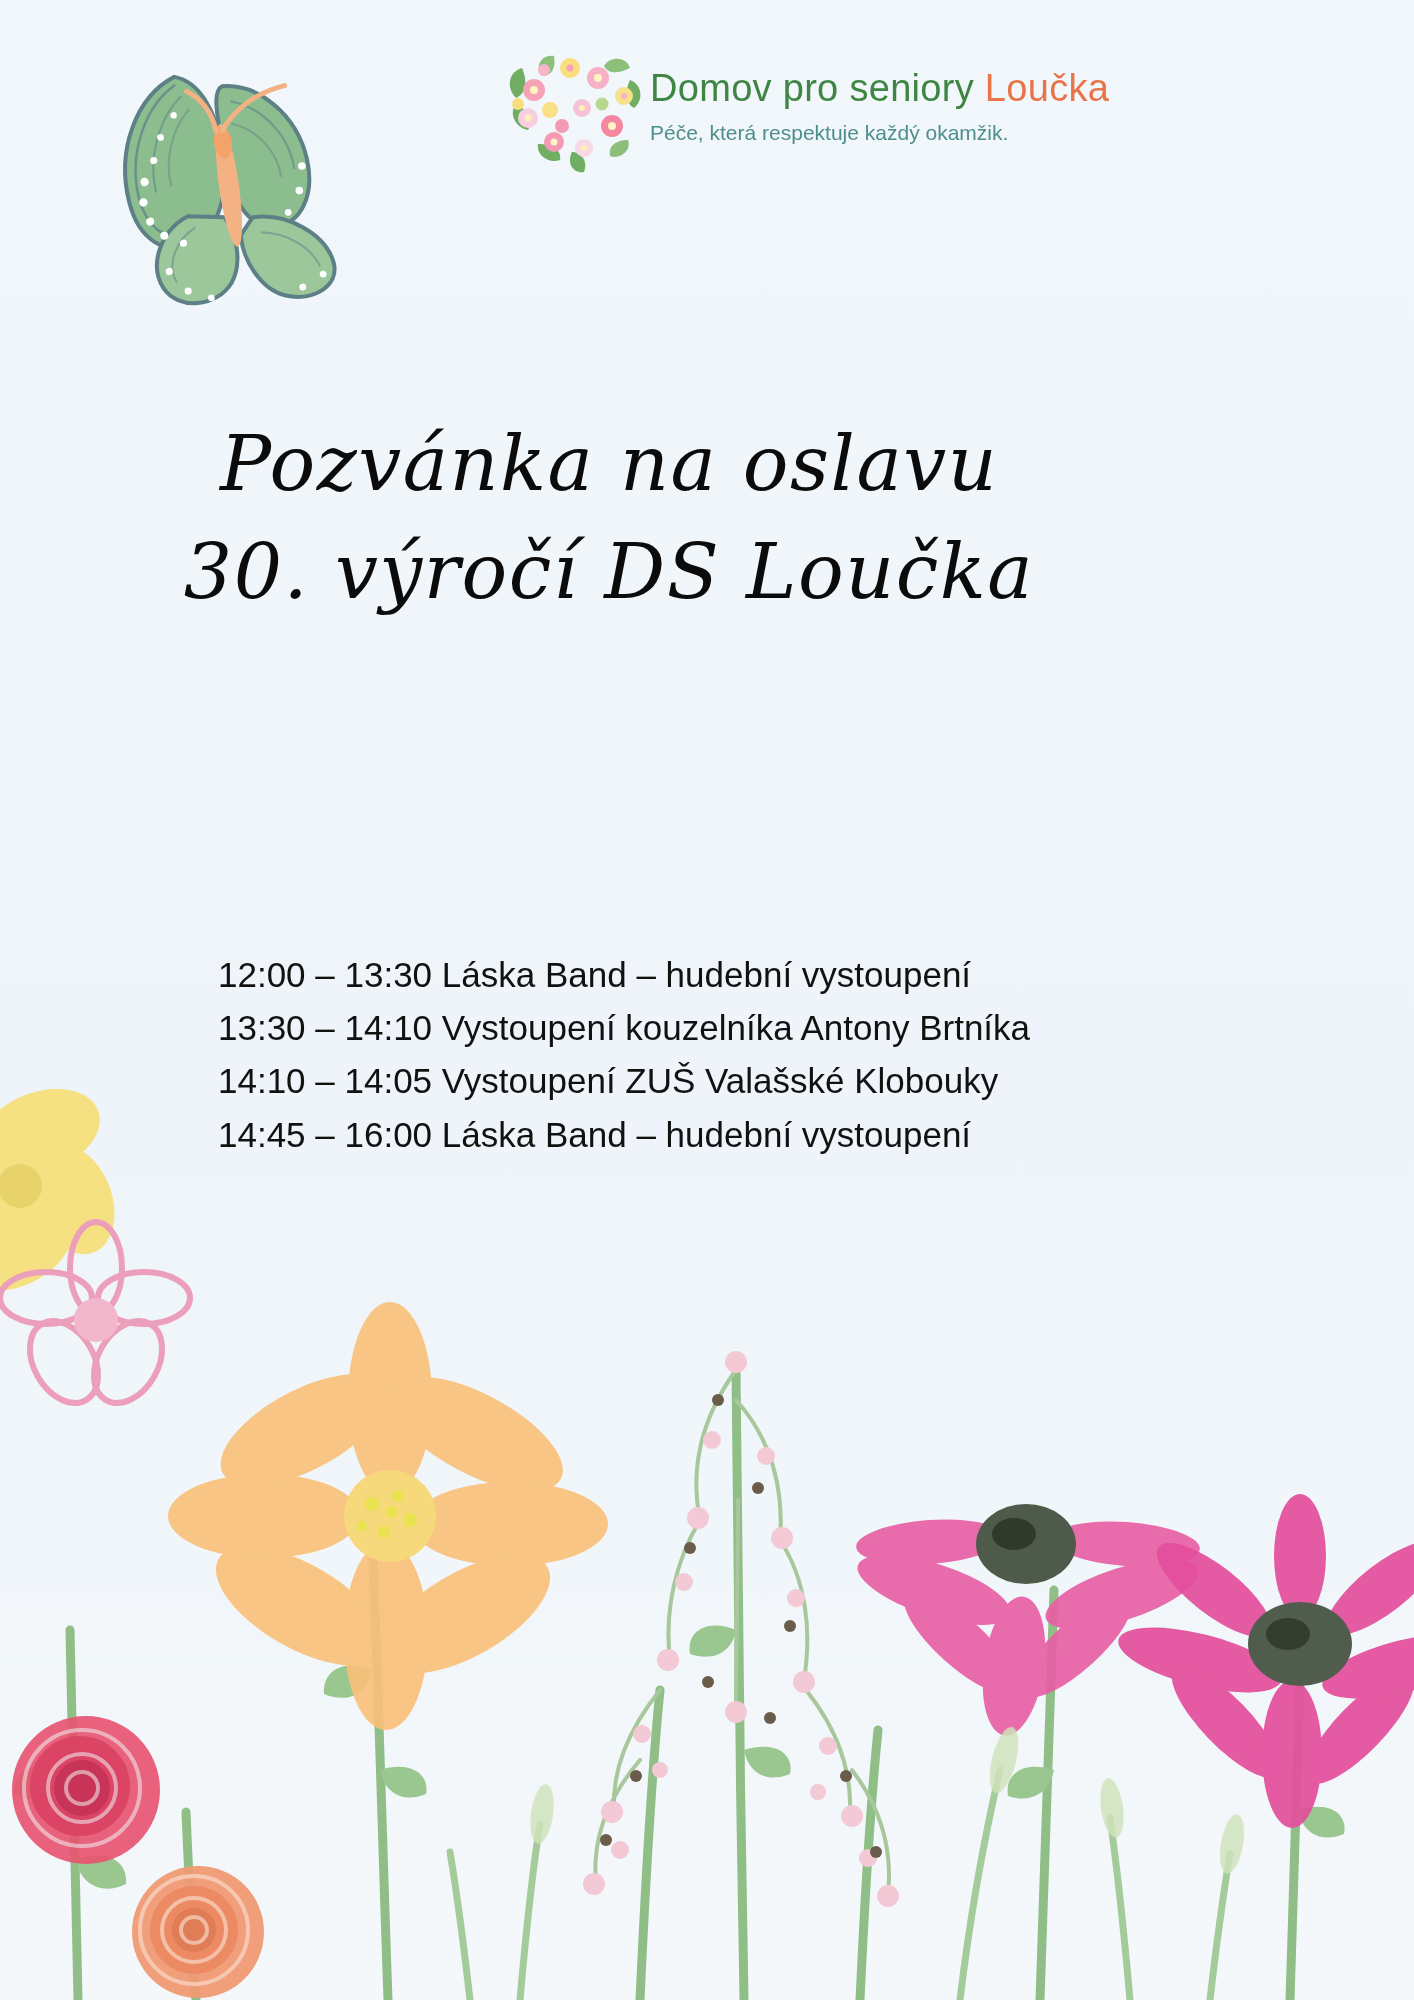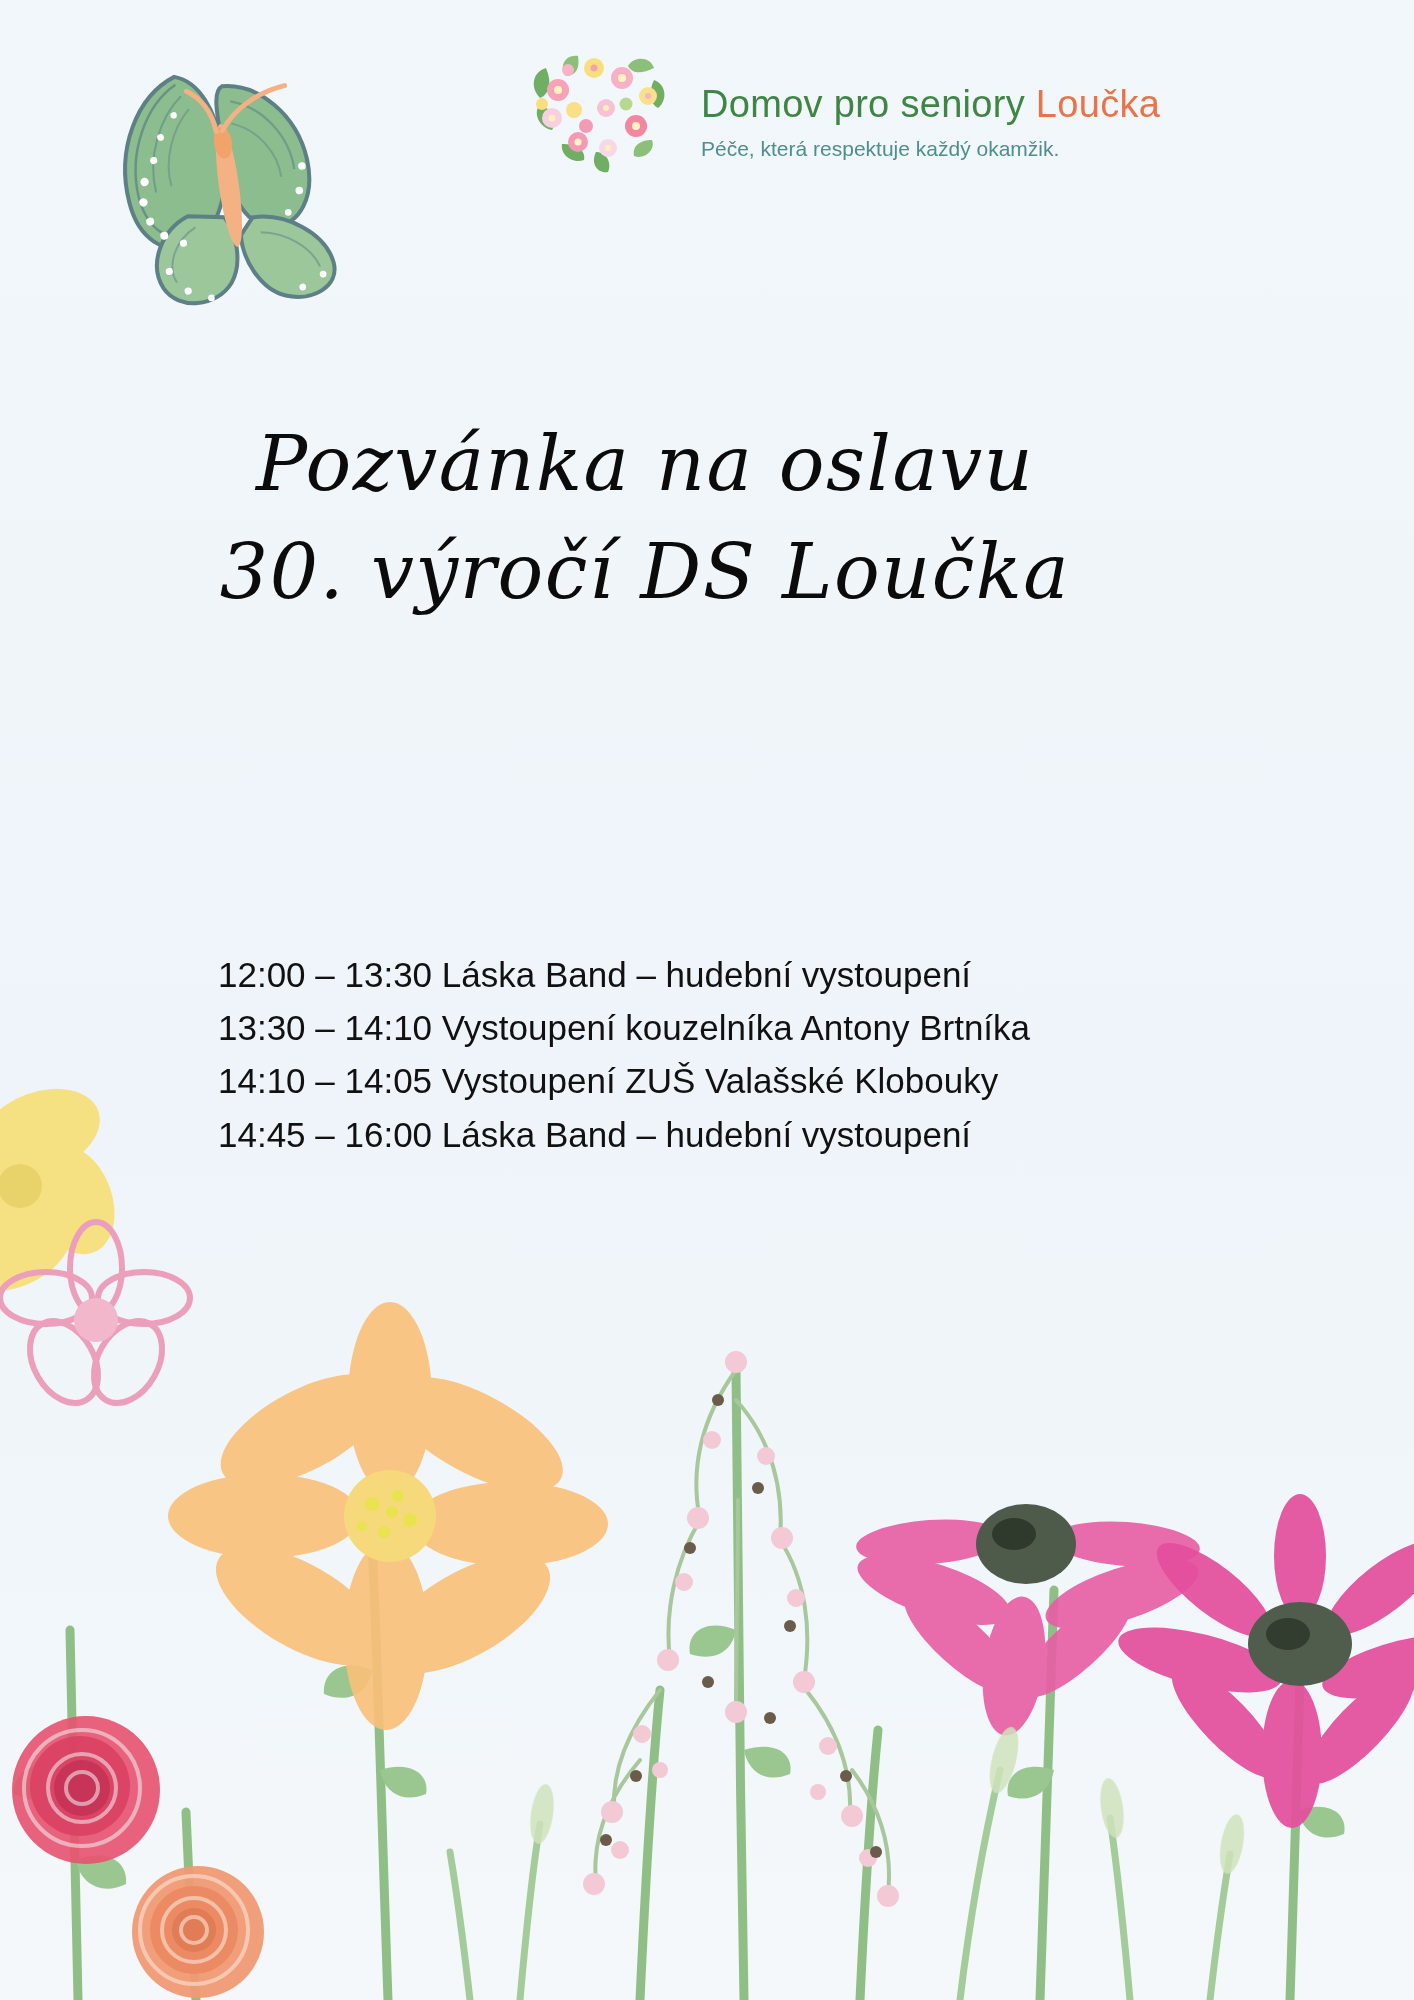--- a/index.html
+++ b/index.html
@@ -19,25 +19,25 @@
     position: relative;
     width: 1414px;
     height: 2000px;
     background: linear-gradient(180deg, #f2f7fb 0%, #eef4f9 55%, #f4f8fb 100%);
     overflow: hidden;
   }
 
   
   .logo-block {
     position: absolute;
-    left: 522px;
+    left: 498px;
     top: 52px;
     display: flex;
-    align-items: center;
-    gap: 29px;
+    align-items: flex-start;
+    gap: 2px;
   }
   .logo-mark {
     width: 150px;
     height: 125px;
     flex: none;
   }
   .logo-text {
     padding-top: 16px;
   }
   .logo-title {
@@ -67,21 +67,20 @@
   
   .headline {
     position: absolute;
     top: 410px;
     left: 0;
     width: 1218px;
     text-align: center;
     font-family: "DejaVu Serif", serif;
     font-style: italic;
     color: #0b0b0b;
-    padding-left: 36px;
   }
   .headline .line {
     display: block;
     font-size: 76px;
     line-height: 1.42;
     letter-spacing: 1.5px;
   }
 
   
   .date-block {

